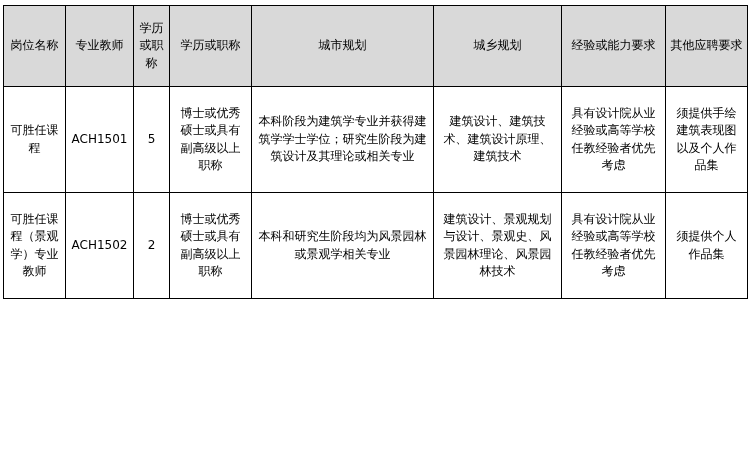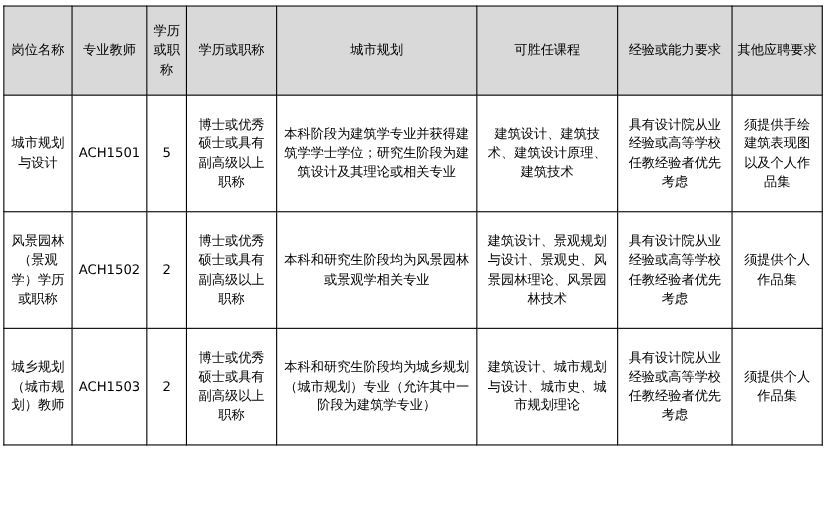--- a/index.html
+++ b/index.html
@@ -69,51 +69,41 @@
         <col class="c6">
         <col class="c7">
     </colgroup>
     <thead>
       <tr>
         <th>岗位名称</th>
         <th>专业教师</th>
         <th>学历或职称</th>
         <th>学历或职称</th>
         <th>城市规划</th>
-        <th>可胜任课程</th>
+        <th>城乡规划</th>
         <th>经验或能力要求</th>
         <th>其他应聘要求</th>
       </tr>
     </thead>
     <tbody>
       <tr class="row">
-        <td>城市规划与设计</td>
+        <td>可胜任课程</td>
         <td>ACH1501</td>
         <td>5</td>
         <td>博士或优秀硕士或具有副高级以上职称</td>
         <td>本科阶段为建筑学专业并获得建筑学学士学位；研究生阶段为建筑设计及其理论或相关专业</td>
         <td>建筑设计、建筑技术、建筑设计原理、建筑技术</td>
         <td>具有设计院从业经验或高等学校任教经验者优先考虑</td>
         <td>须提供手绘建筑表现图以及个人作品集</td>
       </tr>
       <tr class="row">
-        <td>风景园林（景观学）学历或职称</td>
+        <td>可胜任课程（景观学）专业教师</td>
         <td>ACH1502</td>
         <td>2</td>
         <td>博士或优秀硕士或具有副高级以上职称</td>
         <td>本科和研究生阶段均为风景园林或景观学相关专业</td>
         <td>建筑设计、景观规划与设计、景观史、风景园林理论、风景园林技术</td>
         <td>具有设计院从业经验或高等学校任教经验者优先考虑</td>
         <td>须提供个人作品集</td>
       </tr>
-      <tr class="row">
-        <td>城乡规划（城市规划）教师</td>
-        <td>ACH1503</td>
-        <td>2</td>
-        <td>博士或优秀硕士或具有副高级以上职称</td>
-        <td>本科和研究生阶段均为城乡规划（城市规划）专业（允许其中一阶段为建筑学专业）</td>
-        <td>建筑设计、城市规划与设计、城市史、城市规划理论</td>
-        <td>具有设计院从业经验或高等学校任教经验者优先考虑</td>
-        <td>须提供个人作品集</td>
-      </tr>
     </tbody>
   </table>
 </div>
 
 </body></html>

